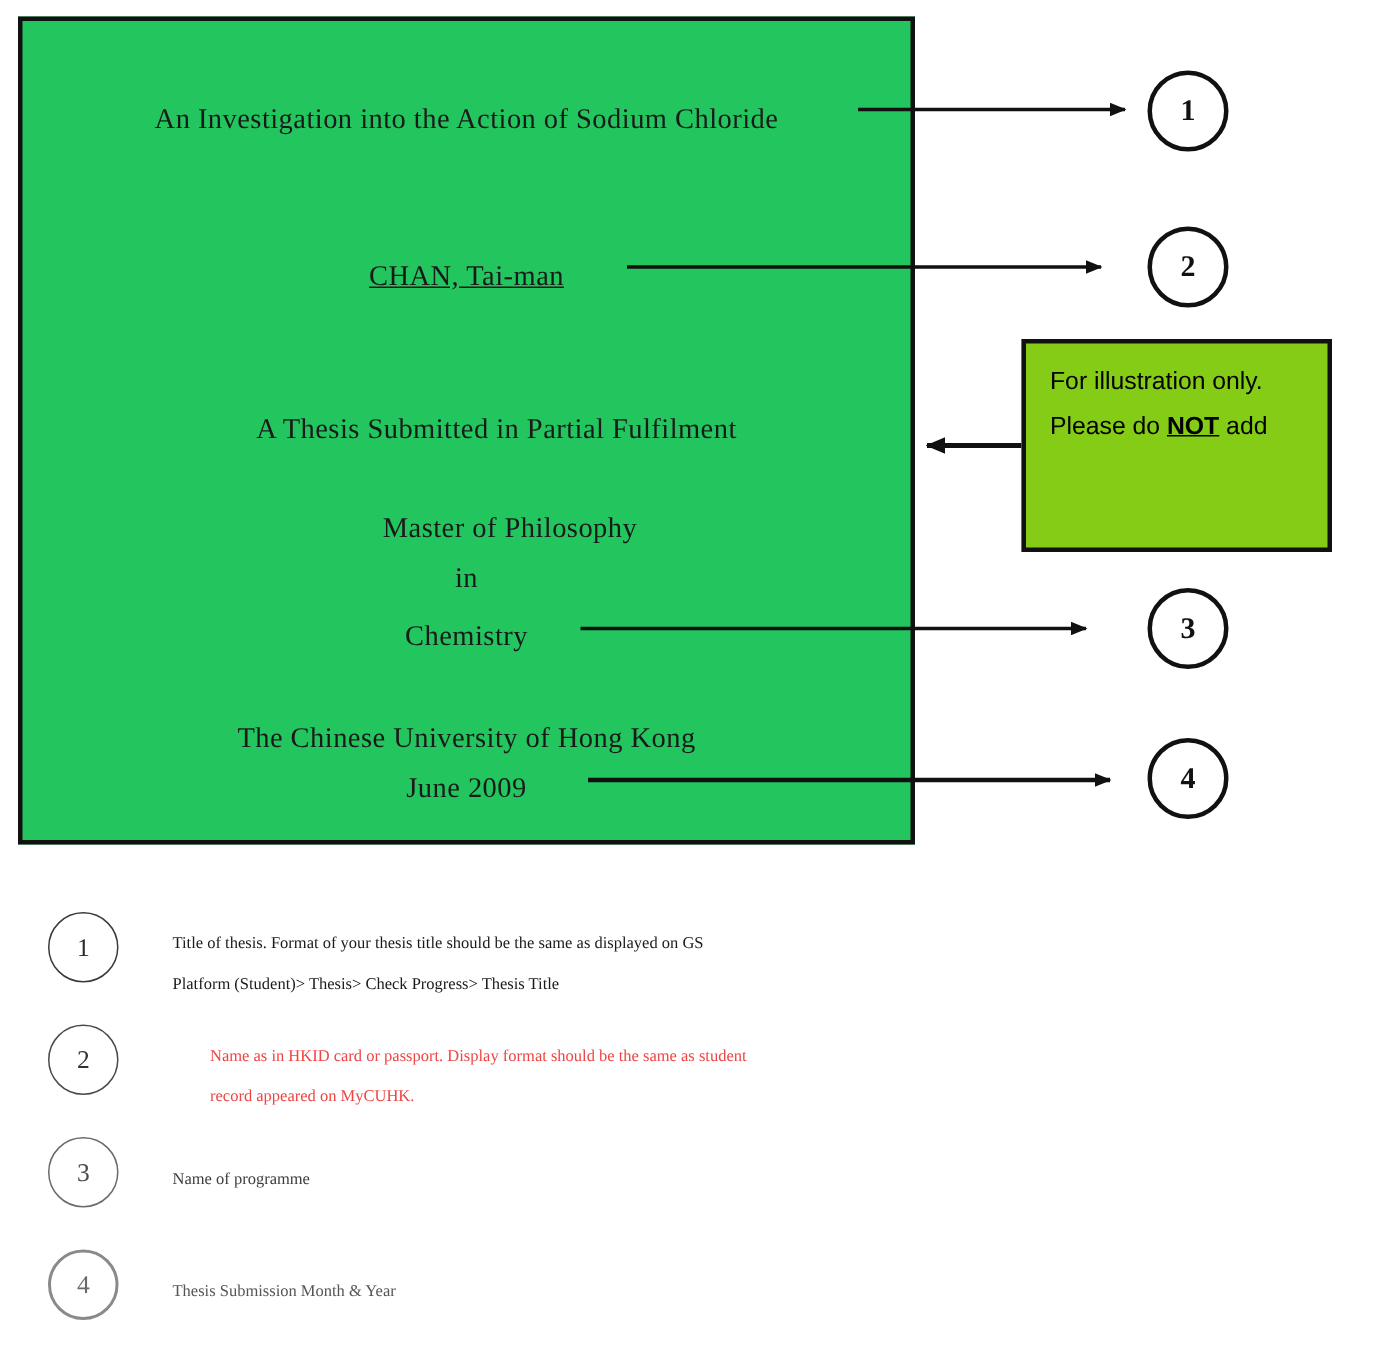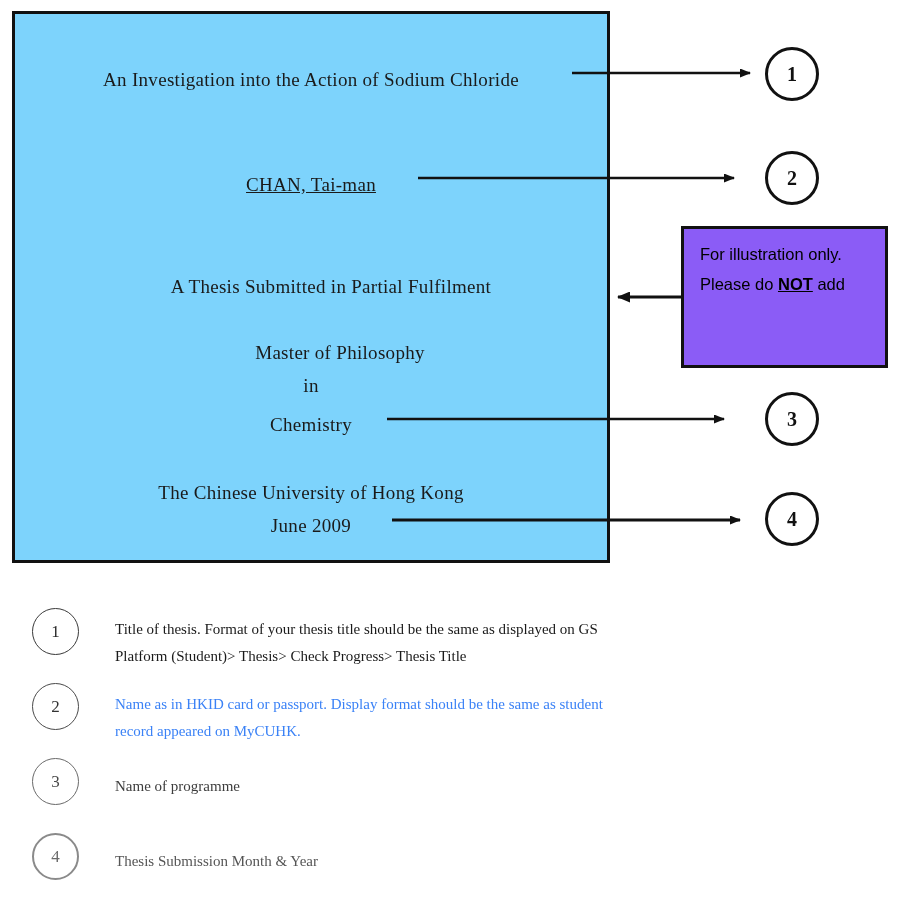--- a/index.html
+++ b/index.html
@@ -18,21 +18,21 @@
 
   
   #title-frame {
     position: absolute;
     left: 12px;
     top: 11px;
     width: 598px;
     height: 552px;
     border: 3px solid #111111;
     box-sizing: border-box;
-    background: #7dd3fc;
+    background: #22c55e;
   }
 
   .page-line {
     position: absolute;
     left: 0;
     width: 100%;
     text-align: center;
     font-family: "Liberation Serif", serif;
     font-size: 19px;
     letter-spacing: 0.3px;
@@ -83,21 +83,21 @@
 
   
   #note-box {
     position: absolute;
     left: 681px;
     top: 226px;
     width: 207px;
     height: 142px;
     border: 3px solid #111111;
     box-sizing: border-box;
-    background: #8b5cf6;
+    background: #84cc16;
     padding: 10px 0 0 16px;
     font-family: "Liberation Sans", sans-serif;
     font-size: 16.5px;
     line-height: 30px;
     color: #000000;
   }
   #note-box .nb-line { white-space: nowrap; }
   #note-box u { text-decoration: underline; font-weight: bold; margin-top: 28px; }
 
   
@@ -124,33 +124,33 @@
     justify-content: center;
     font-family: "Liberation Serif", serif;
     font-size: 17px;
     background: #ffffff;
   }
   .legend-text {
     position: absolute;
     left: 115px;
     width: 660px;
     font-family: "Liberation Serif", serif;
-    font-size: 15px;
+    font-size: 11px;
     line-height: 27px;
   }
   .legend-text .lt-line { white-space: nowrap; }
 
   
   #legend-row-1 { top: 12px; }
   #legend-row-1 .legend-circle { top: 0px; border: 1.5px solid #3a3a3a; color: #2b2b2b; }
   #legend-row-1 .legend-text  { top: 8px; color: #1a1a1a; }
   
   #legend-row-2 { top: 87px; }
   #legend-row-2 .legend-circle { top: 0px; border: 1.5px solid #4a4a4a; color: #333333; }
-  #legend-row-2 .legend-text  { top: 8px; color: #3b82f6; }
+  #legend-row-2 .legend-text  { top: 8px; color: #ef4444; margin-left: 25px; }
   
   #legend-row-3 { top: 162px; }
   #legend-row-3 .legend-circle { top: 0px; border: 1.5px solid #6a6a6a; color: #4a4a4a; }
   #legend-row-3 .legend-text  { top: 15px; color: #3d3d3d; }
   
   #legend-row-4 { top: 237px; }
   #legend-row-4 .legend-circle { top: 0px; border: 2.5px solid #8a8a8a; color: #6a6a6a; }
   #legend-row-4 .legend-text  { top: 15px; color: #555555; }
 </style>
 </head>

